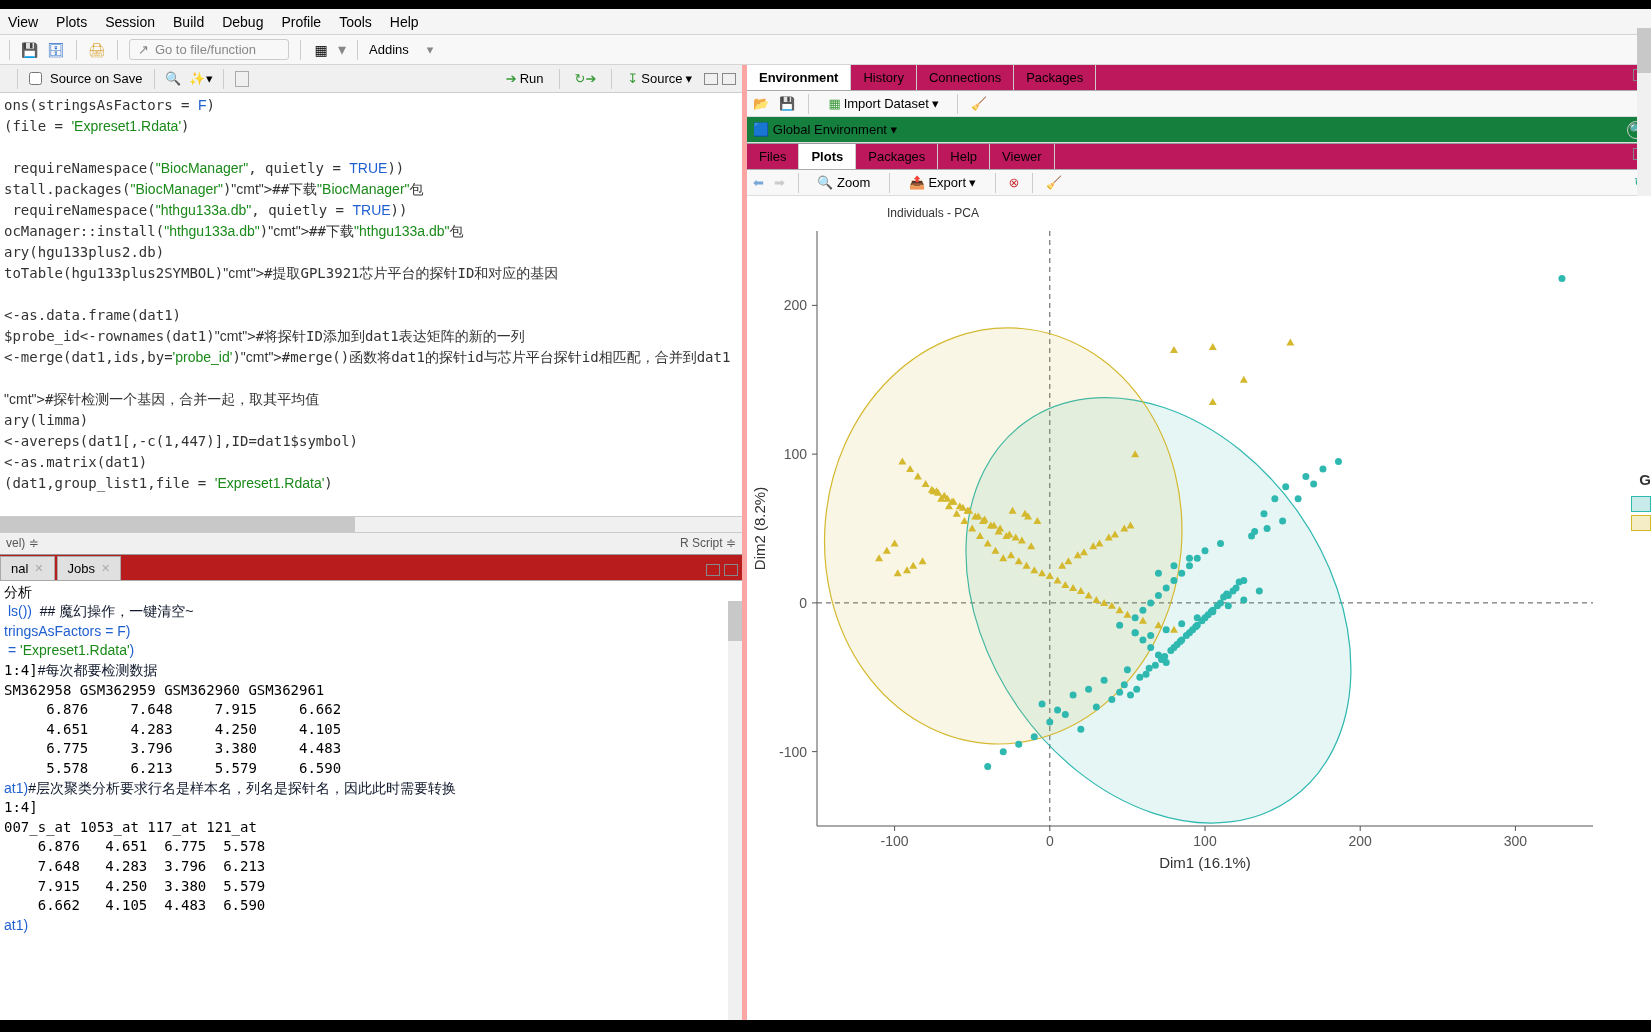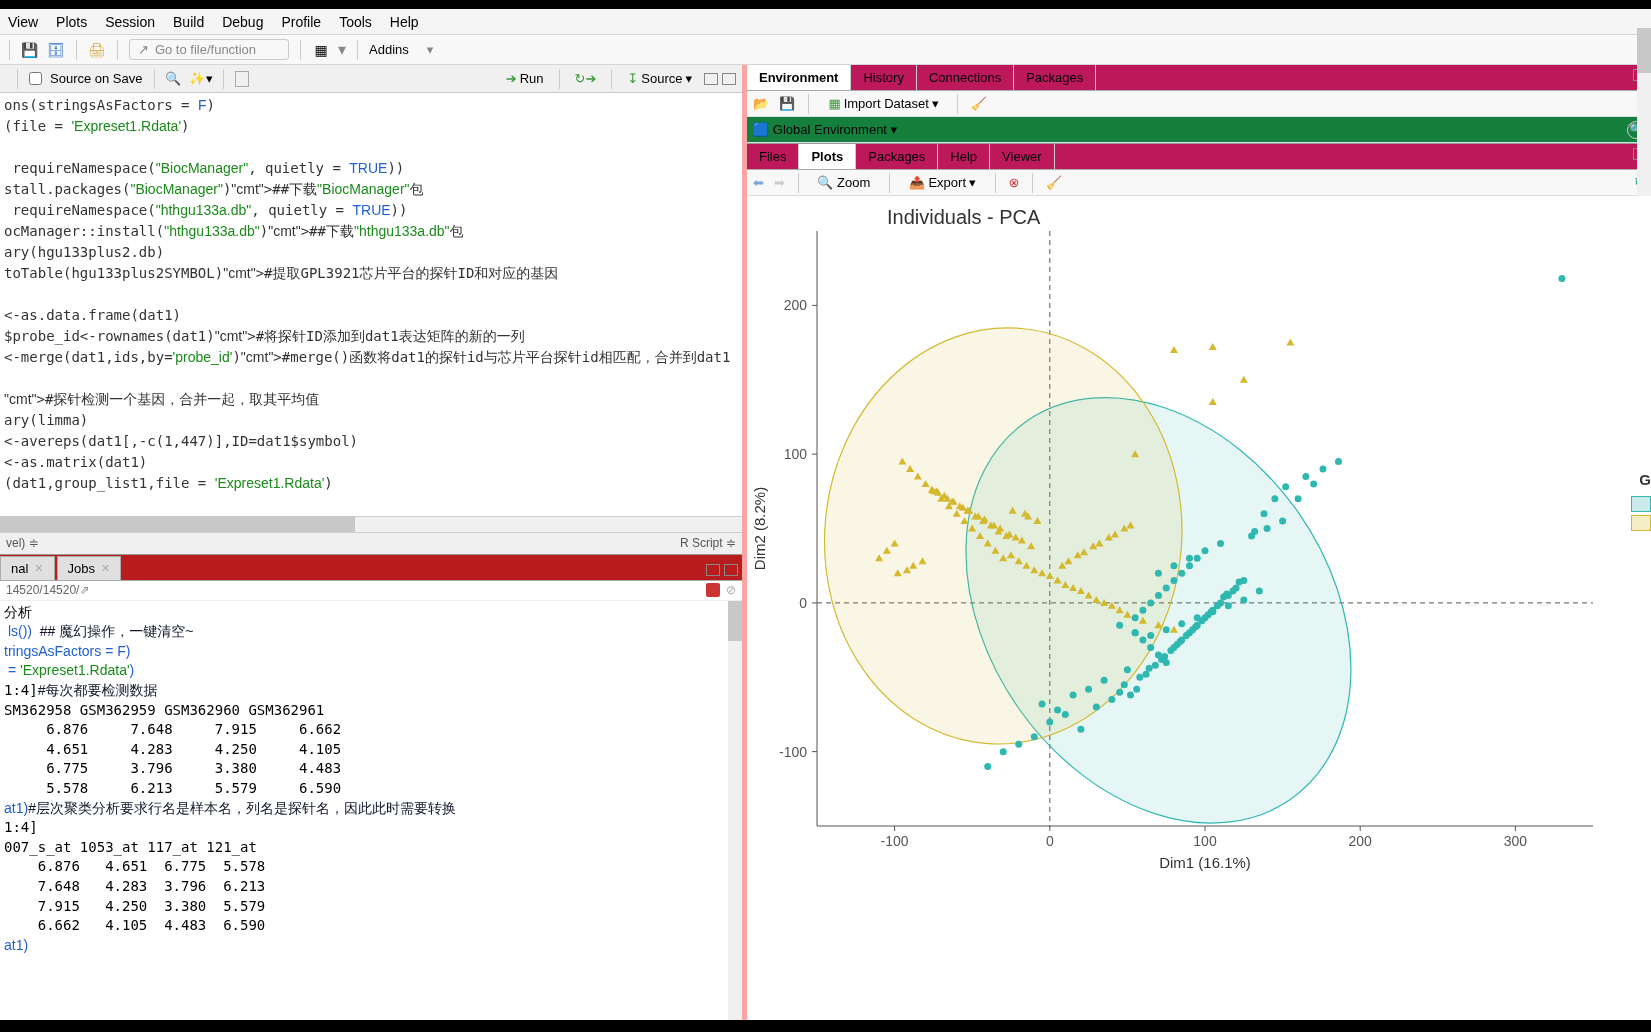--- a/index.html
+++ b/index.html
@@ -36,21 +36,21 @@
 .str { color: #1a8a1a; }
 .cmt { color: #0f172a; }
 .env-tabs { height: 26px; display: flex; border-bottom: 1px solid #aaa; background: #be185d; font-size: 13px; }
 .env-tabs .et { padding: 5px 12px; border-right: 1px solid #ccc; cursor: pointer; }
 .env-tabs .et.active { background: #fff; font-weight: 600; }
 .env-tools { height: 26px; display: flex; align-items: center; padding: 0 6px; gap: 10px; border-bottom: 1px solid #ddd; font-size: 13px; background: #f8f8f8; }
 .env-scope { height: 26px; display: flex; align-items: center; padding: 0 6px; border-bottom: 1px solid #ddd; font-size: 13px; background: #15803d; }
 .env-scope .right { margin-left: auto; }
 .search-ico { width: 18px; height: 18px; border: 1px solid #ccc; border-radius: 9px; display: inline-flex; align-items: center; justify-content: center; font-size: 11px; }
 .plot-area { flex: 1; position: relative; background: #fff; overflow: hidden; }
-.chart-title { position: absolute; top: 10px; left: 140px; font-size: 20px; font-family: Arial; color: #333; }
+.chart-title { position: absolute; top: 10px; left: 140px; font-size: 12px; font-family: Arial; color: #333; }
 svg.chart { position: absolute; top: 0; left: 0; }
 .window-ctrl { margin-left: auto; display: flex; gap: 4px; }
 .wcbox { width: 14px; height: 12px; border: 1px solid #888; }
 .vsb { position: absolute; right: 0; top: 0; bottom: 0; width: 14px; background: #f0f0f0; }
 .vsb .thumb { position: absolute; top: 0; width: 100%; height: 60px; background: #c8c8c8; }
 .legend-stub { position: absolute; right: 0; top: 275px; font-size: 15px; font-weight: bold; color: #333; }
 .legend-boxes { position: absolute; right: 0; top: 300px; }
 .legend-boxes div { width: 20px; height: 16px; margin-bottom: 3px; }
 </style>
 </head>
@@ -157,28 +157,20 @@
             <span>nal</span>
             <span class="x">✕</span>
           </div>
         <div class="tab inactive">
             <span>Jobs</span>
             <span class="x">✕</span>
           </div>
         <div class="window-ctrl" style="margin-right:4px;margin-bottom:4px">
           <span class="wcbox"></span>
           <span class="wcbox"></span>
-        </div>
-      </div>
-      <div class="console-info">
-        <span>14520/14520/</span>
-        <span style="color:#888">⇗</span>
-        <div class="right">
-          <span class="stop-btn"></span>
-          <span style="color:#aaa">⊘</span>
         </div>
       </div>
       <div class="console-body" id="console-body">分析
 <span class="kw"> ls())  <span class="cmt"><span class="cmt">## 魔幻操作，一键清空~</span></span></span>
 <span class="kw">tringsAsFactors = F)</span>
 <span class="kw"> = <span class="str">'Expreset1.Rdata'</span>)</span>
 1:4]<span class="cmt">#每次都要检测数据</span>
 SM362958 GSM362959 GSM362960 GSM362961
      6.876     7.648     7.915     6.662
      4.651     4.283     4.250     4.105

